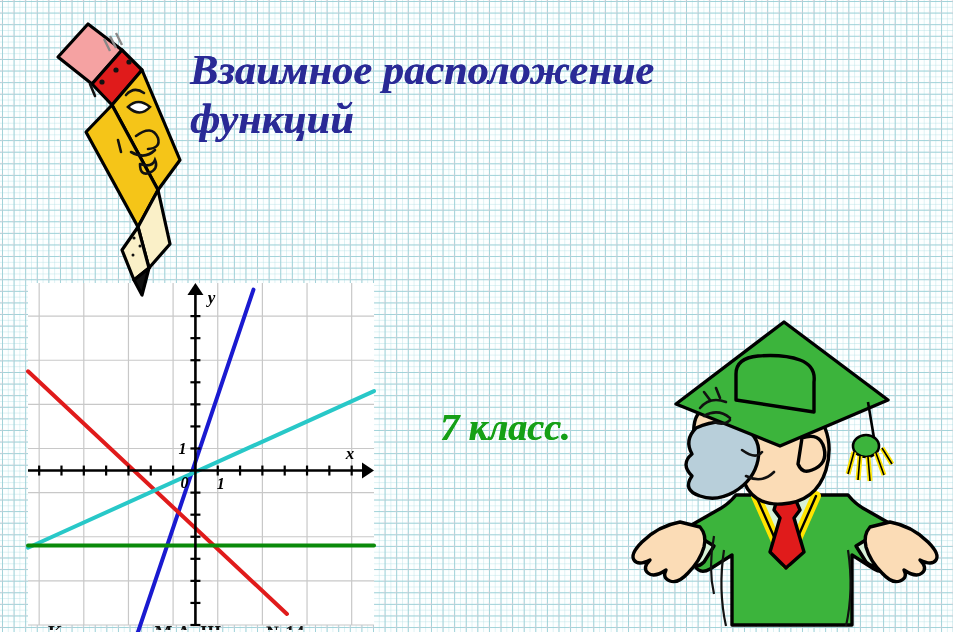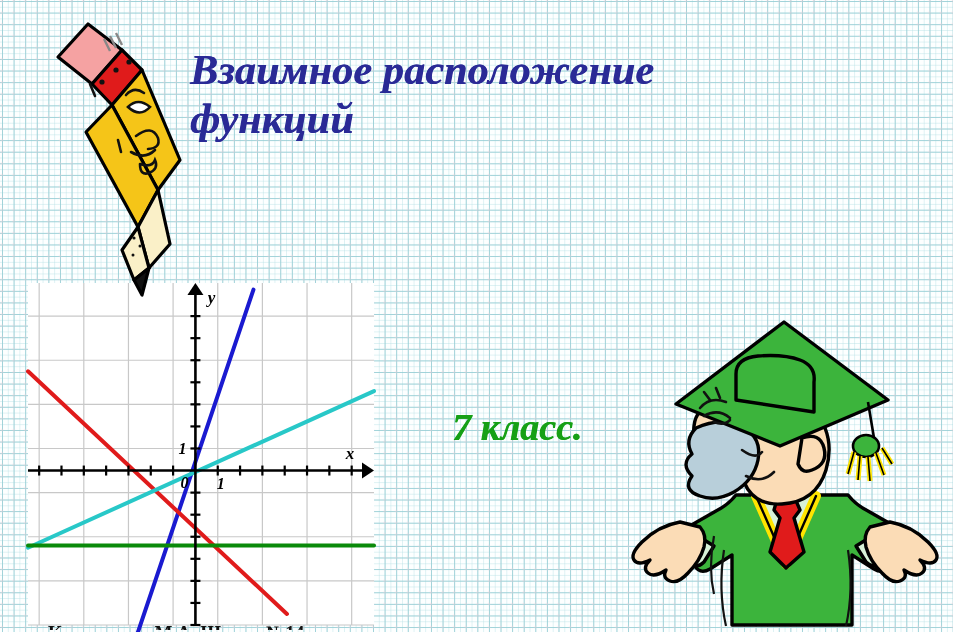--- a/index.html
+++ b/index.html
@@ -42,21 +42,20 @@
   #title .l2{display:block;font-size:42px;}
   #title .l3{display:block;font-size:42px;}
 
   
   #grade{
     position:absolute;left:440px;top:405px;
     font-family:"Liberation Serif", serif;
     font-style:italic;font-weight:bold;font-size:38px;
     color:#16a016;z-index:6;
     text-shadow:0.5px 0 0 #16a016;
-    margin-left:12px;
   }
 
   
   #footer{
     position:absolute;left:48px;top:622px;
     font-family:"Liberation Serif", serif;
     font-weight:bold;font-size:19px;color:#111;
     white-space:nowrap;z-index:6;
     clip-path:inset(0 0 64% 0);
   }

